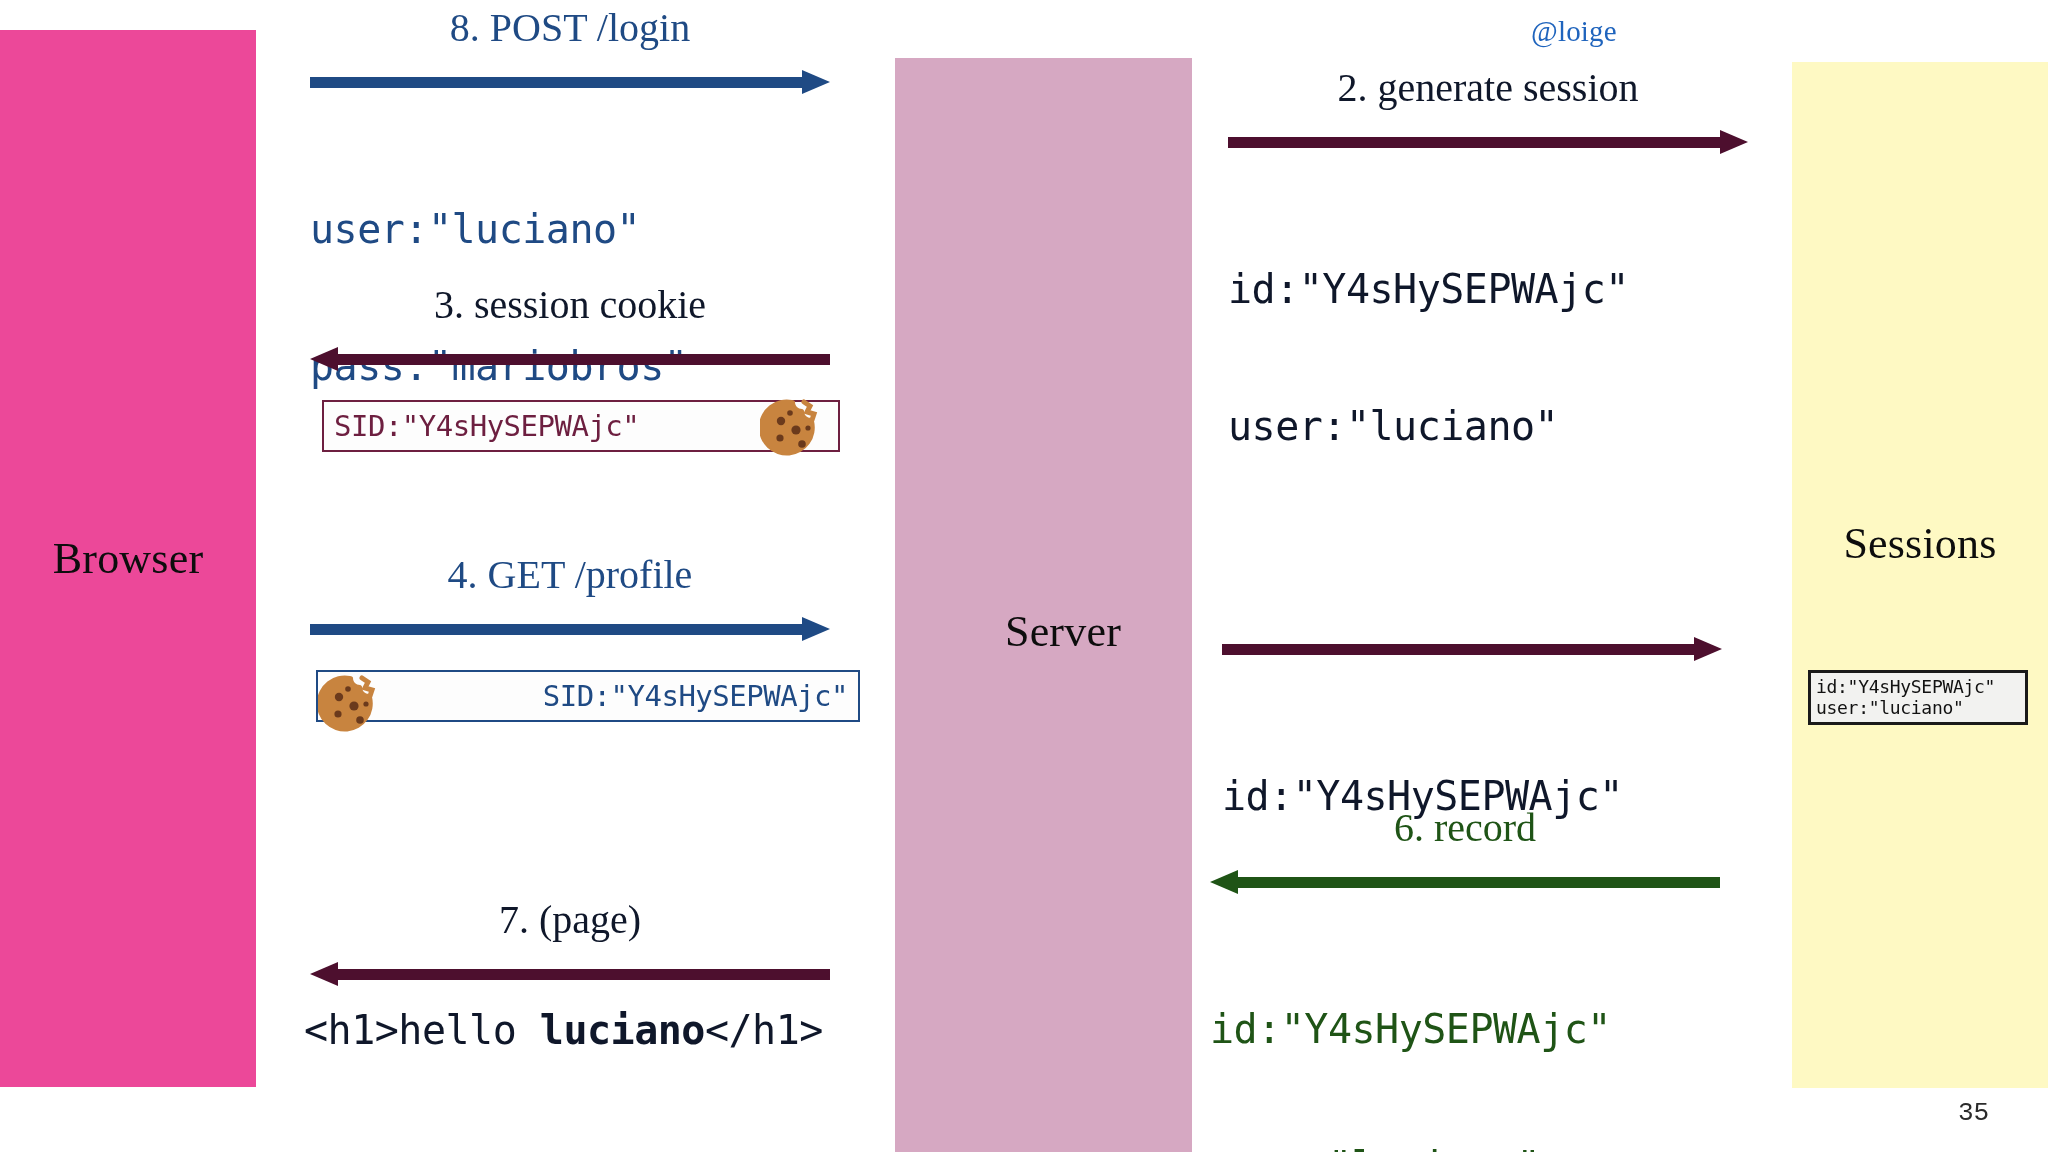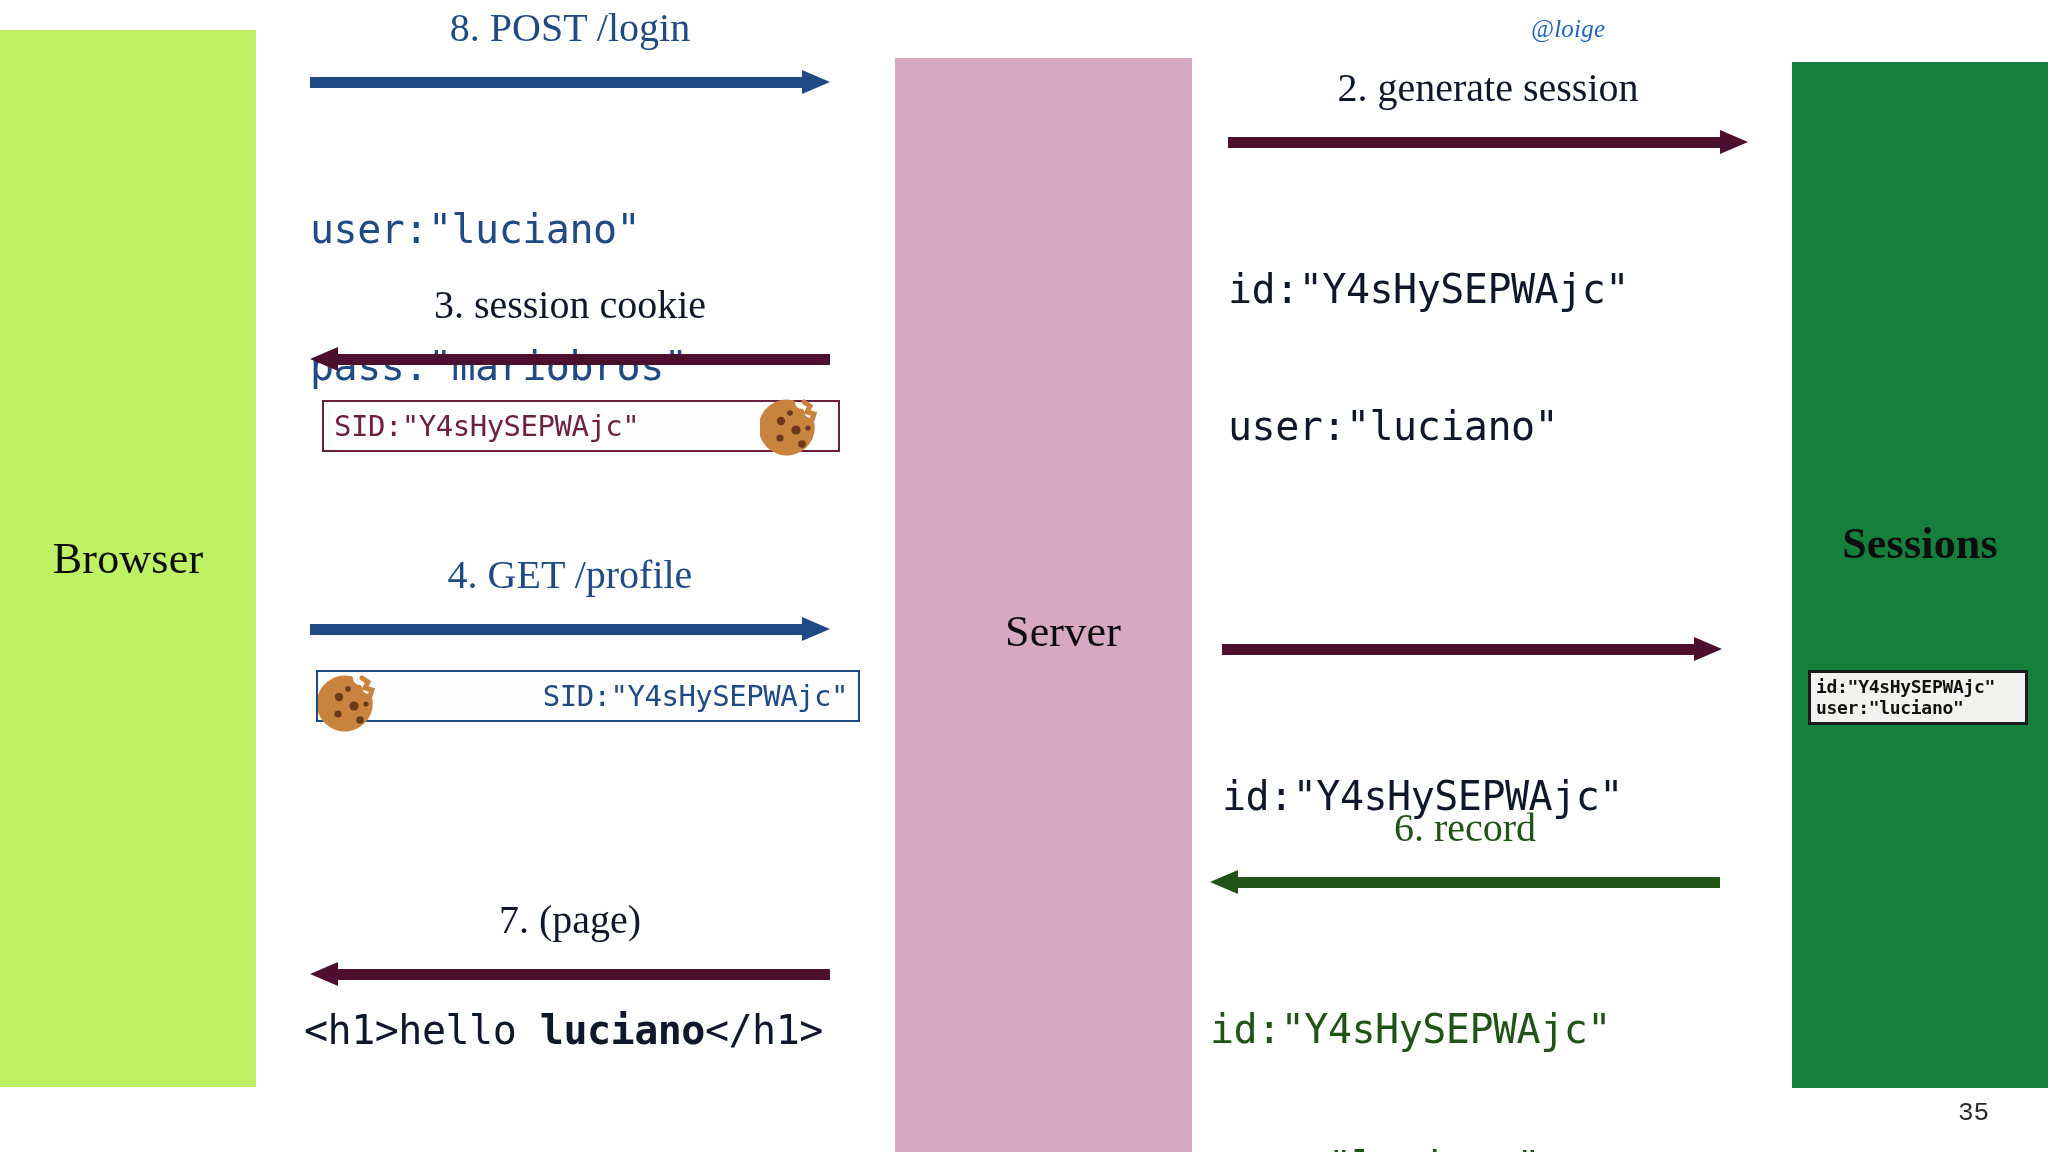--- a/index.html
+++ b/index.html
@@ -30,39 +30,38 @@
     text-align: center;
     line-height: 1.22;
     letter-spacing: 0.2px;
   }
 
   #col-browser {
     left: 0px;
     top: 30px;
     width: 256px;
     height: 1057px;
-    background: #bef264;
+    background: #ec4899;
   }
   #col-server {
     left: 895px;
     top: 58px;
     width: 258px;
     height: 1148px;
     background: #d6a8c2;
     padding-left: 39px;
   }
   #col-sessions {
     left: 1792px;
     top: 62px;
     width: 256px;
     height: 1026px;
-    background: #15803d;
+    background: #fef9c3;
     align-items: flex-start;
     padding-top: 0;
-    font-weight: bold;
   }
   #col-sessions .column-label {
     position: absolute;
     top: 455px;
     left: 0;
     width: 100%;
   }
 
   
   .record-box {
@@ -178,24 +177,23 @@
   }
   #cookie-3 { left: 760px; top: 396px; }
   #cookie-4 { left: 318px; top: 672px; }
 
   
   #handle {
     position: absolute;
     left: 1531px;
     top: 15px;
     font-family: "Liberation Serif", "DejaVu Serif", serif;
-    font-size: 25px;
+    font-size: 29px;
     color: #1f64bd;
     letter-spacing: 0.2px;
-    font-style: italic;
   }
   #page-number {
     position: absolute;
     left: 1958px;
     top: 1098px;
     font-family: Liberation Mono, monospace;
     font-size: 26px;
     color: #2b2b2b;
   }
   .bold-word { font-weight: bold; }

